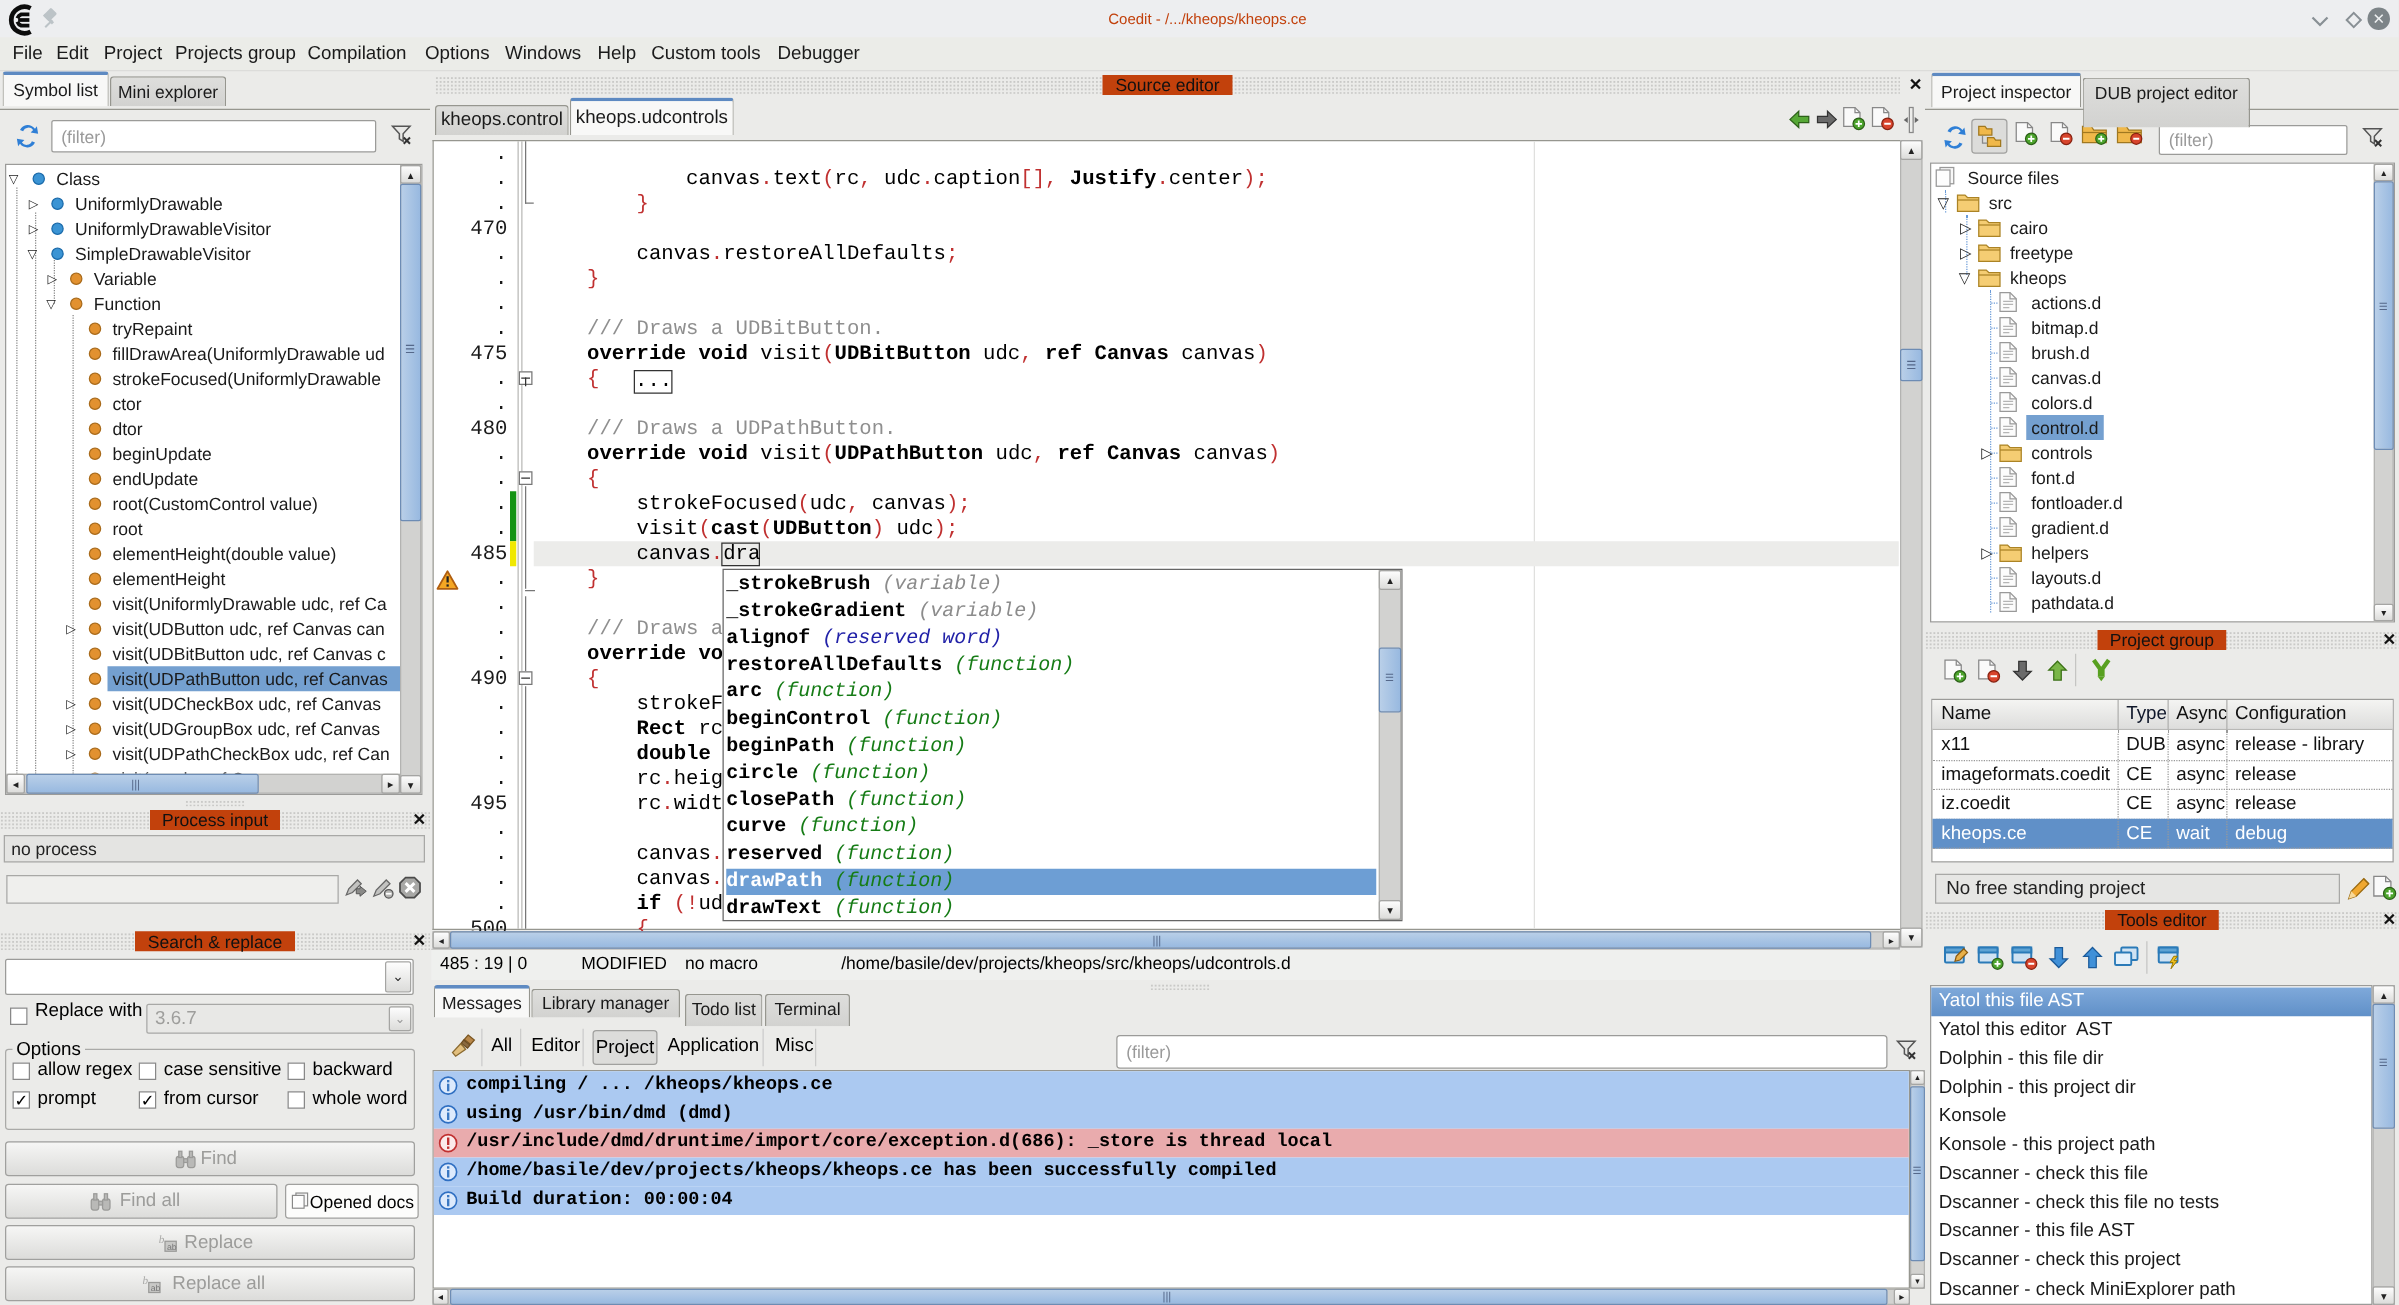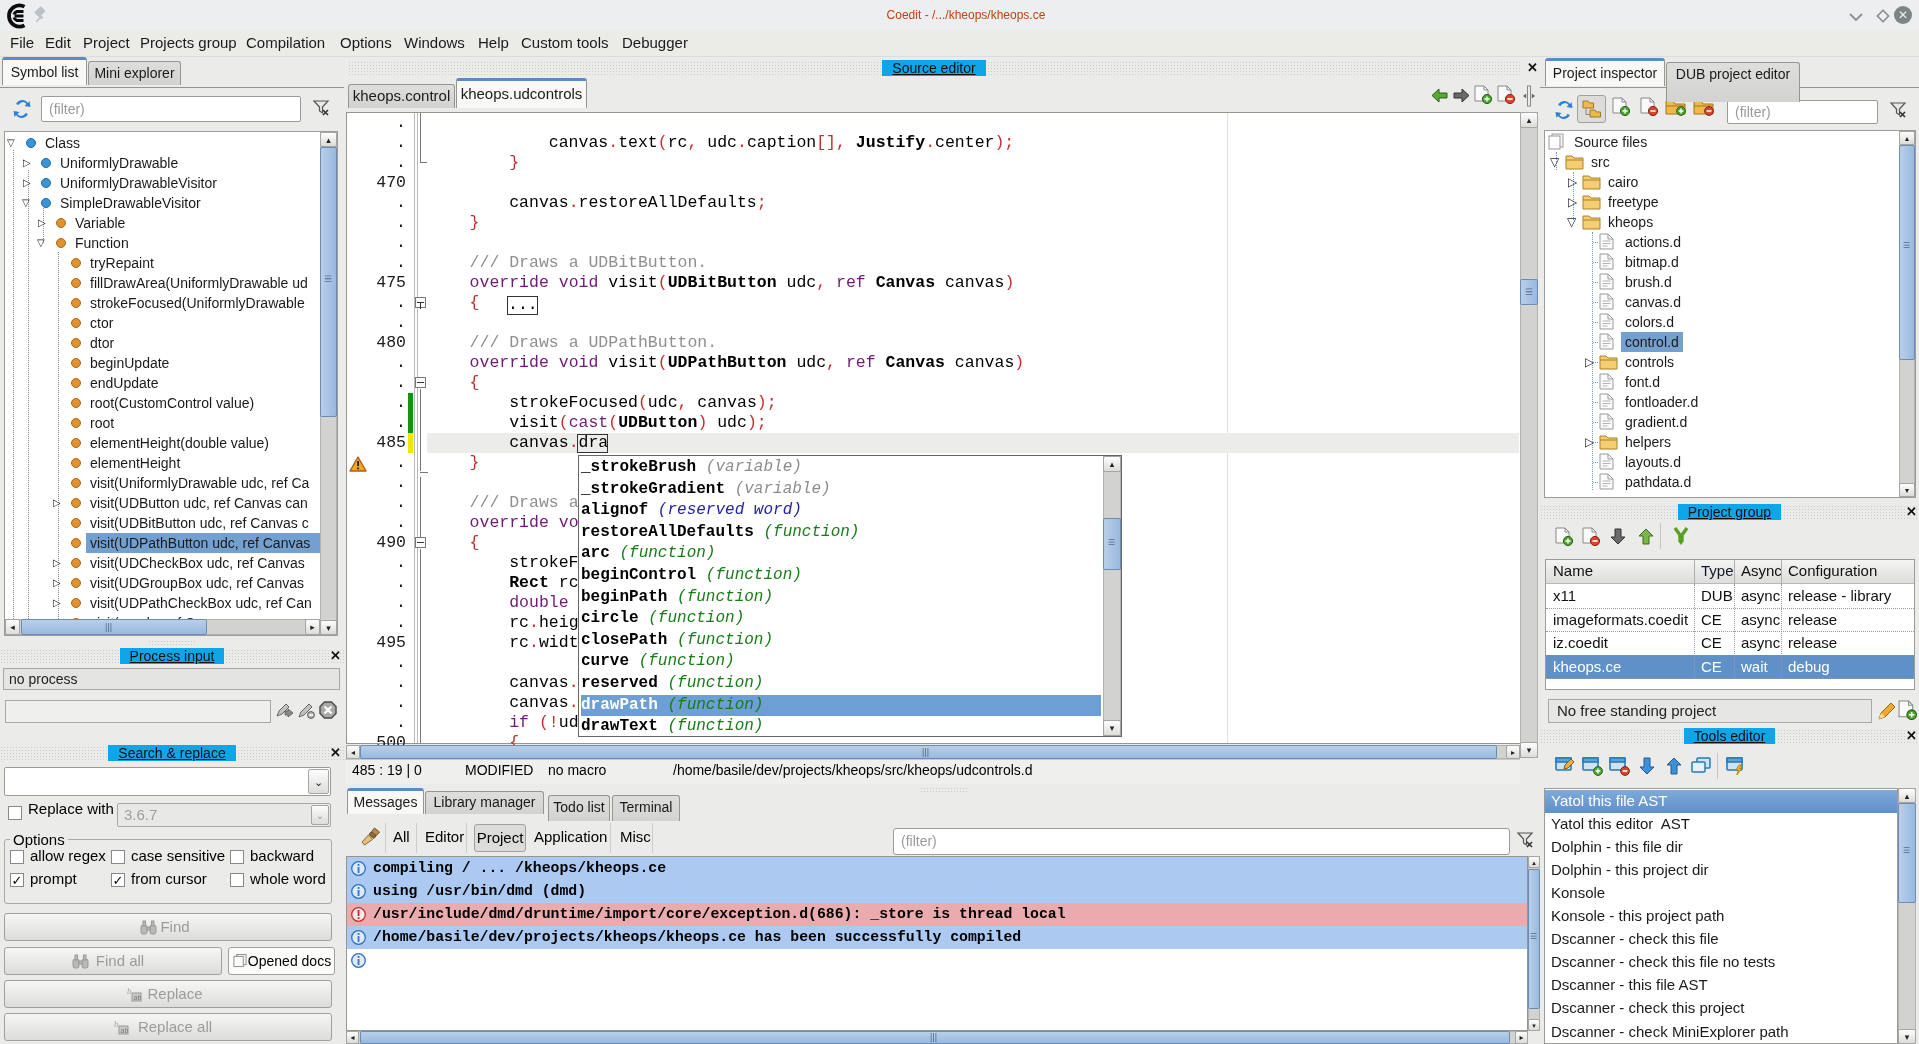--- a/index.html
+++ b/index.html
@@ -6,21 +6,21 @@
 .abs { position:absolute; }
 #root { position:relative; width:1919px; height:1044px; }
 
 #titlebar { left:0; top:0; width:1919px; height:30px; background:#edeef0; }
 #titletext { left:0; top:0; width:1919px; height:30px; line-height:30px; text-align:center; color:#c2410c; font-size:12px; text-indent:13px; }
 #menubar { left:0; top:30px; width:1919px; height:27px; background:#ebece8; border-bottom:1px solid #dcdcda; }
 .menuitem { position:absolute; top:0; height:26px; line-height:26px; font-size:15px; color:#1a1a1a; }
 
 .dothead { background-image:radial-gradient(#c9c9c7 30%, transparent 32%); background-size:3px 3px; }
 .dotlabel { position:absolute; top:0; width:100%; text-align:center; font-size:14px; color:#111; }
-.dotlabel span { background:#0ea5e9; padding:0 10px;text-decoration:underline; }
+.dotlabel span { background:#c2410c; padding:0 10px; }
 .closex { position:absolute; font-size:13px; font-weight:bold; color:#111; line-height:14px; }
 .tab { position:absolute; border:1px solid #96968f; border-bottom:none; border-radius:3px 3px 0 0; font-size:14px; color:#1a1a1a; text-align:center; }
 .tab.active { background:#f8f8f7; border-top:3px solid #5e8ac2; z-index:3; }
 .tab.inactive { background:linear-gradient(#dededc,#d2d2d0); z-index:2; }
 .inputbox { position:absolute; background:#fff; border:1px solid #9b9b99; border-radius:2px; font-size:14px; color:#9a9a9a; }
 .whitebox { position:absolute; background:#fff; border:1px solid #9b9b99; }
 .sunken { position:absolute; background:#e8e8e6; border:1px solid #a8a8a6; }
 .btn { position:absolute; background:linear-gradient(#f6f6f5,#dcdcda); border:1px solid #a0a09e; border-radius:3px; text-align:center; font-size:15px; }
 .btn.disabled { color:#9c9c9a; }
 
@@ -29,21 +29,21 @@
 .sbthumbh { position:absolute; background:linear-gradient(90deg,#b9cfe8,#98b9e0); border:1px solid #6d8cb4; border-radius:2px; z-index:2; }
 .sbbtn { position:absolute; background:linear-gradient(#fdfdfd,#dcdcda); border:1px solid #a5a5a3; border-radius:2px; color:#222; text-align:center; z-index:2; }
 .grip { position:absolute; color:#55688a; font-size:9px; line-height:6px; z-index:2; }
 .guide { position:absolute; width:1px; border-left:1px dotted #888; }
 
 .titem { position:absolute; height:20px; line-height:20px; font-size:14px; color:#1a1a1a; white-space:pre; }
 .exp { position:absolute; font-size:10px; color:#222; }
 
 .cl { position:absolute; left:430px; height:20px; line-height:20px; font-family:"Liberation Mono",monospace; font-size:16.5px; white-space:pre; color:#000; }
 .gut { position:absolute; left:347px; width:59px; height:20px; line-height:20px; font-family:"Liberation Mono",monospace; font-size:16.5px; color:#1a1a1a; text-align:right; }
-.kw { color:#701a75; font-weight:normal; }
+.kw { color:#000000; font-weight:bold; }
 .sy { color:#c03030; }
 .ty { font-weight:bold; }
 .cm { color:#8f8f8f;text-align:center; }
 
 .pit { position:absolute; left:2px; height:21.6px; line-height:21.6px; font-family:"Liberation Mono",monospace; font-size:16px; white-space:pre; }
 .pname { font-weight:bold; color:#000; }
 .pann-v { font-style:italic; color:#8c8c8c; }
 .pann-r { font-style:italic; color:#2222a8; }
 .pann-f { font-style:italic; color:#167c16; }
 
@@ -529,20 +529,21 @@
       <circle cx="7.5" cy="7.5" r="6.8" fill="#fbeaea" stroke="#c03030" stroke-width="1.3"></circle>
       <rect x="6.6" y="3" width="1.9" height="6" fill="#c03030"></rect>
       <rect x="6.6" y="10.2" width="1.9" height="1.9" fill="#c03030"></rect>
     </svg>
     <div class="mrow mblue" style="top:926px;padding-left:26px">/home/basile/dev/projects/kheops/kheops.ce has been successfully compiled</div>
     <svg class="abs" width="15" height="15" style="left:351px;top:930px" viewBox="0 0 15 15">
       <circle cx="7.5" cy="7.5" r="6.8" fill="#ddeafc" stroke="#2f6fc2" stroke-width="1.3"></circle>
       <rect x="6.6" y="6" width="1.9" height="6" fill="#3a78c2"></rect>
       <rect x="6.6" y="3" width="1.9" height="1.9" fill="#3a78c2"></rect>
     </svg>
+    <div class="mrow mblue" style="top:949px;padding-left:26px">Build duration: 00:00:04</div>
     <svg class="abs" width="15" height="15" style="left:351px;top:953px" viewBox="0 0 15 15">
       <circle cx="7.5" cy="7.5" r="6.8" fill="#ddeafc" stroke="#2f6fc2" stroke-width="1.3"></circle>
       <rect x="6.6" y="6" width="1.9" height="6" fill="#3a78c2"></rect>
       <rect x="6.6" y="3" width="1.9" height="1.9" fill="#3a78c2"></rect>
     </svg>
     <svg class="abs" width="20" height="22" style="left:1554px;top:99px" viewBox="0 0 20 22">
  <path d="M4 6 A 7 7 0 0 1 16 5 l 1.5 -2 1 6 -6 -1 2 -2 A 4.6 4.6 0 0 0 6.5 7 Z" fill="#2f7fd6"></path>
  <path d="M16 16 A 7 7 0 0 1 4 17 l -1.5 2 -1 -6 6 1 -2 2 A 4.6 4.6 0 0 0 13.5 15 Z" fill="#2f7fd6"></path>
     </svg>
     <div class="btn" style="left:1577px;top:95px;width:29px;height:28px;background:#dcdcda"></div>

